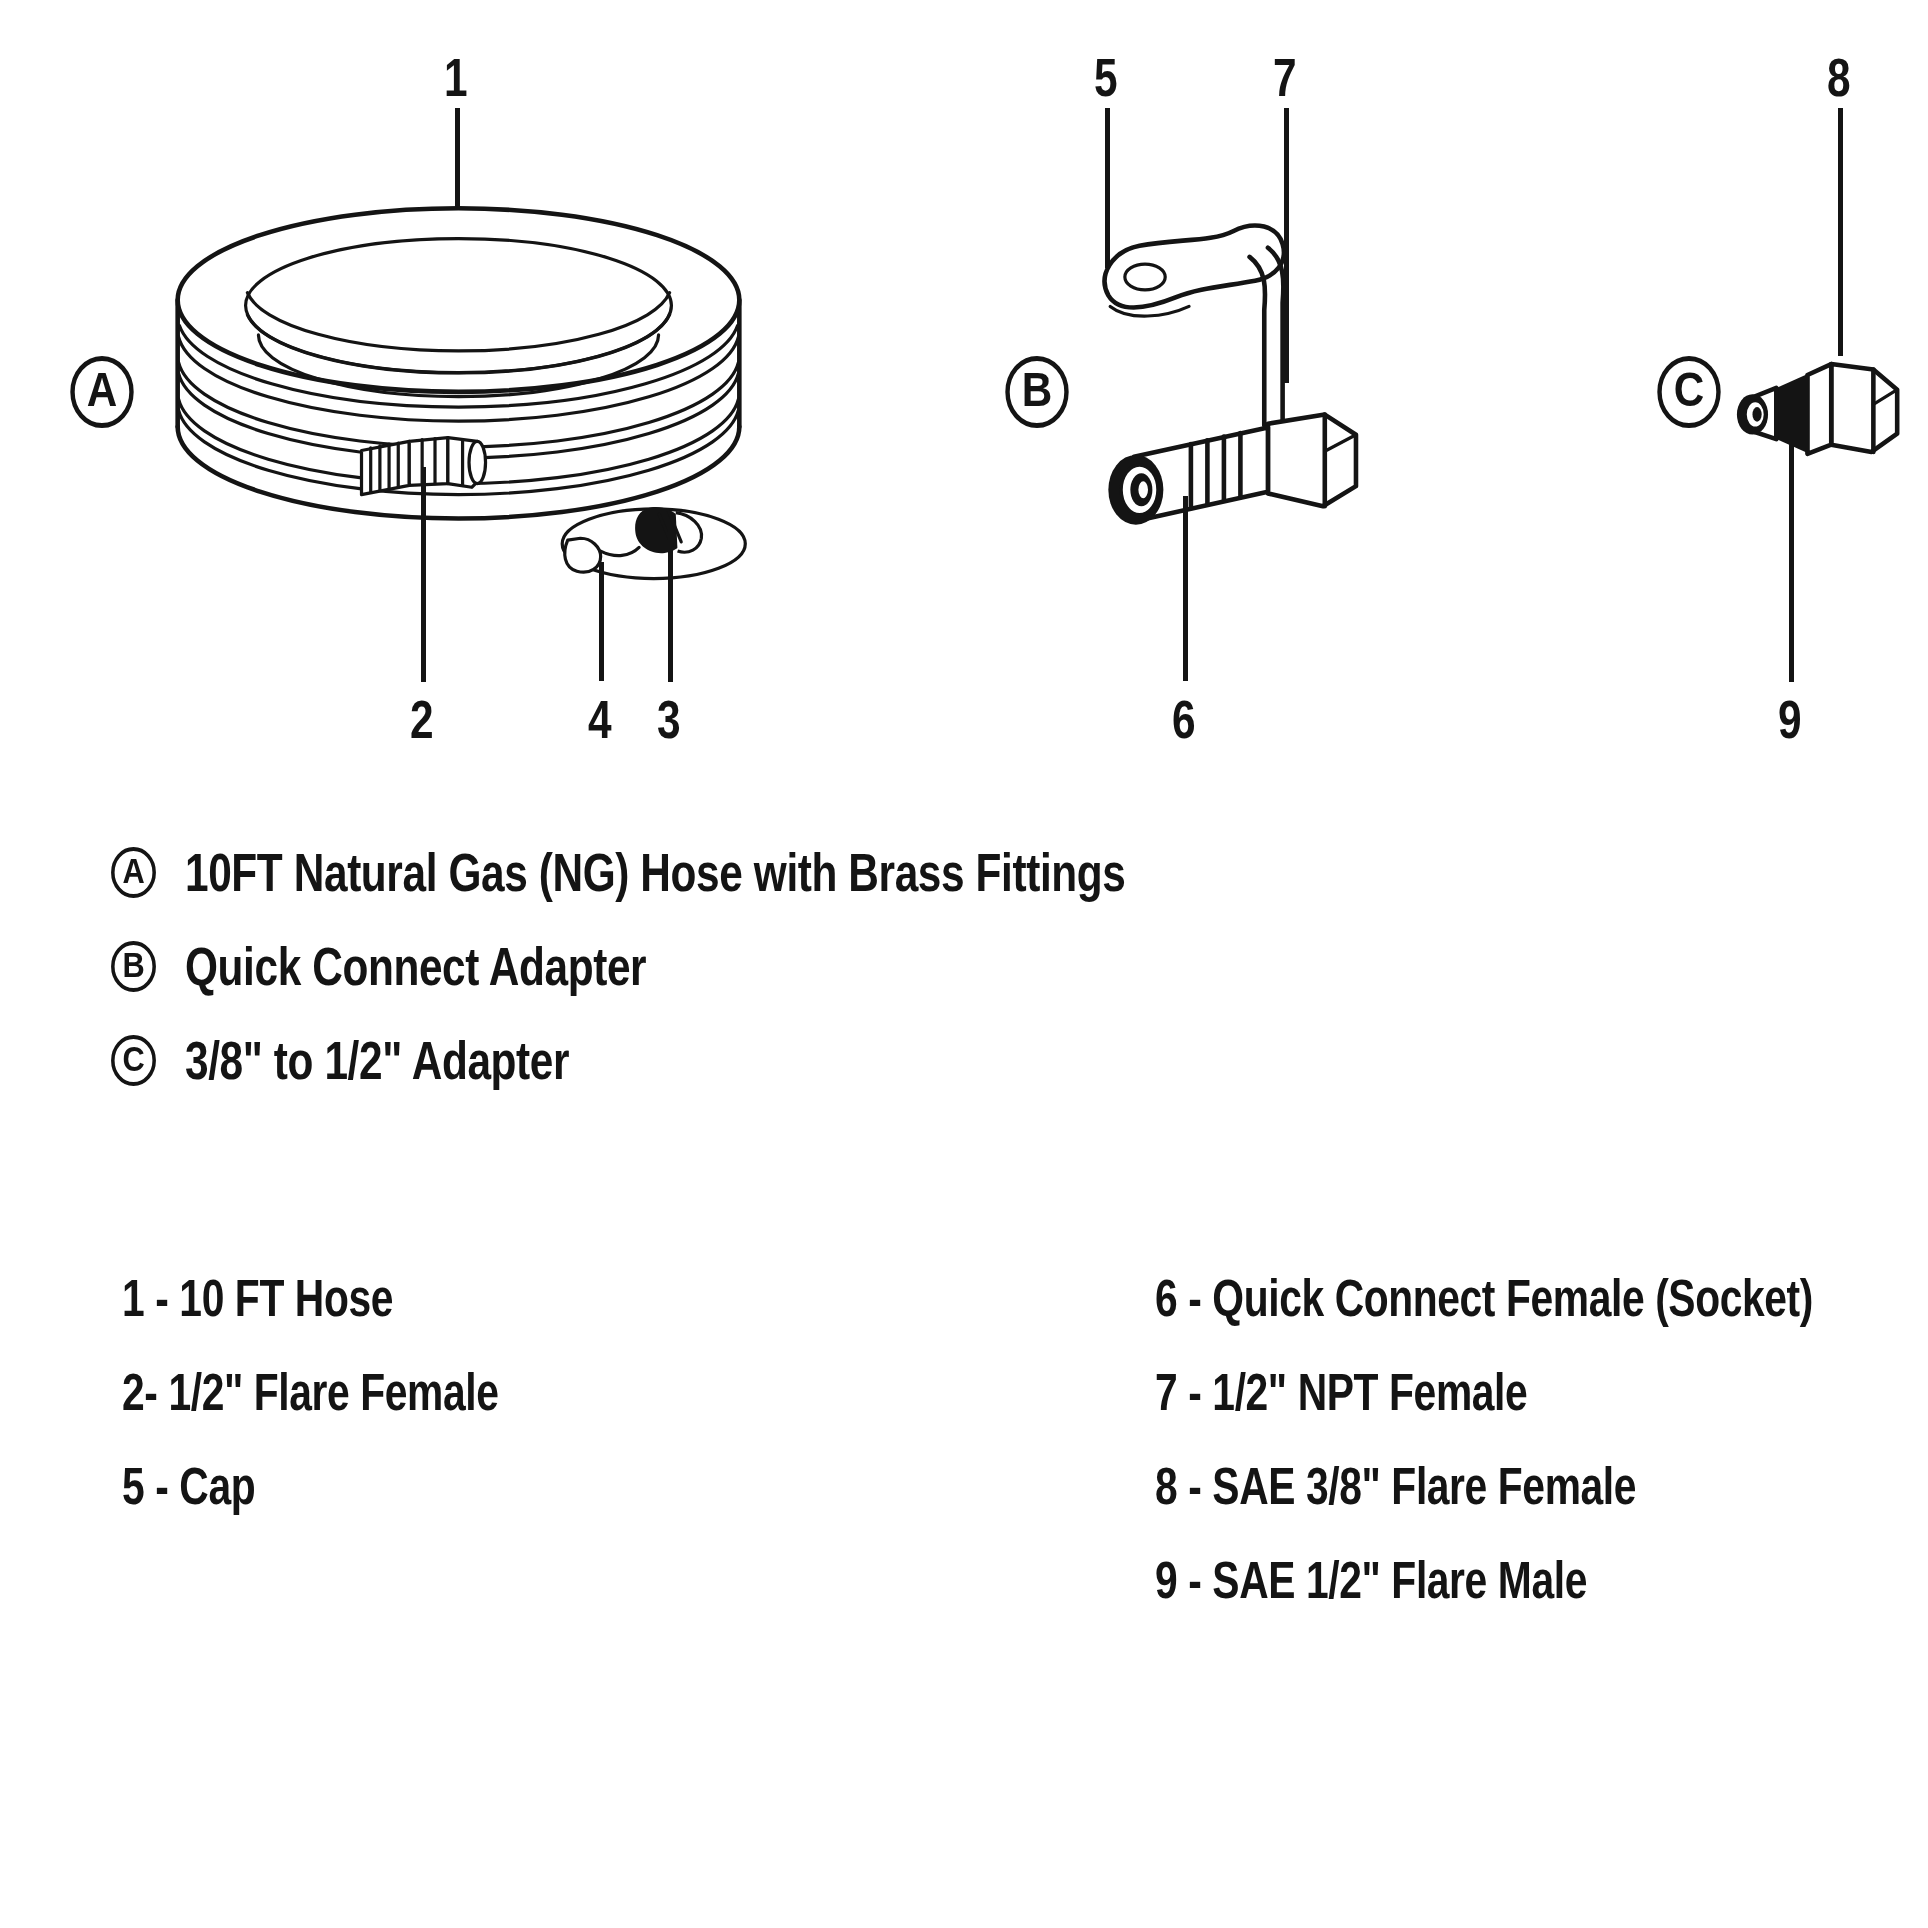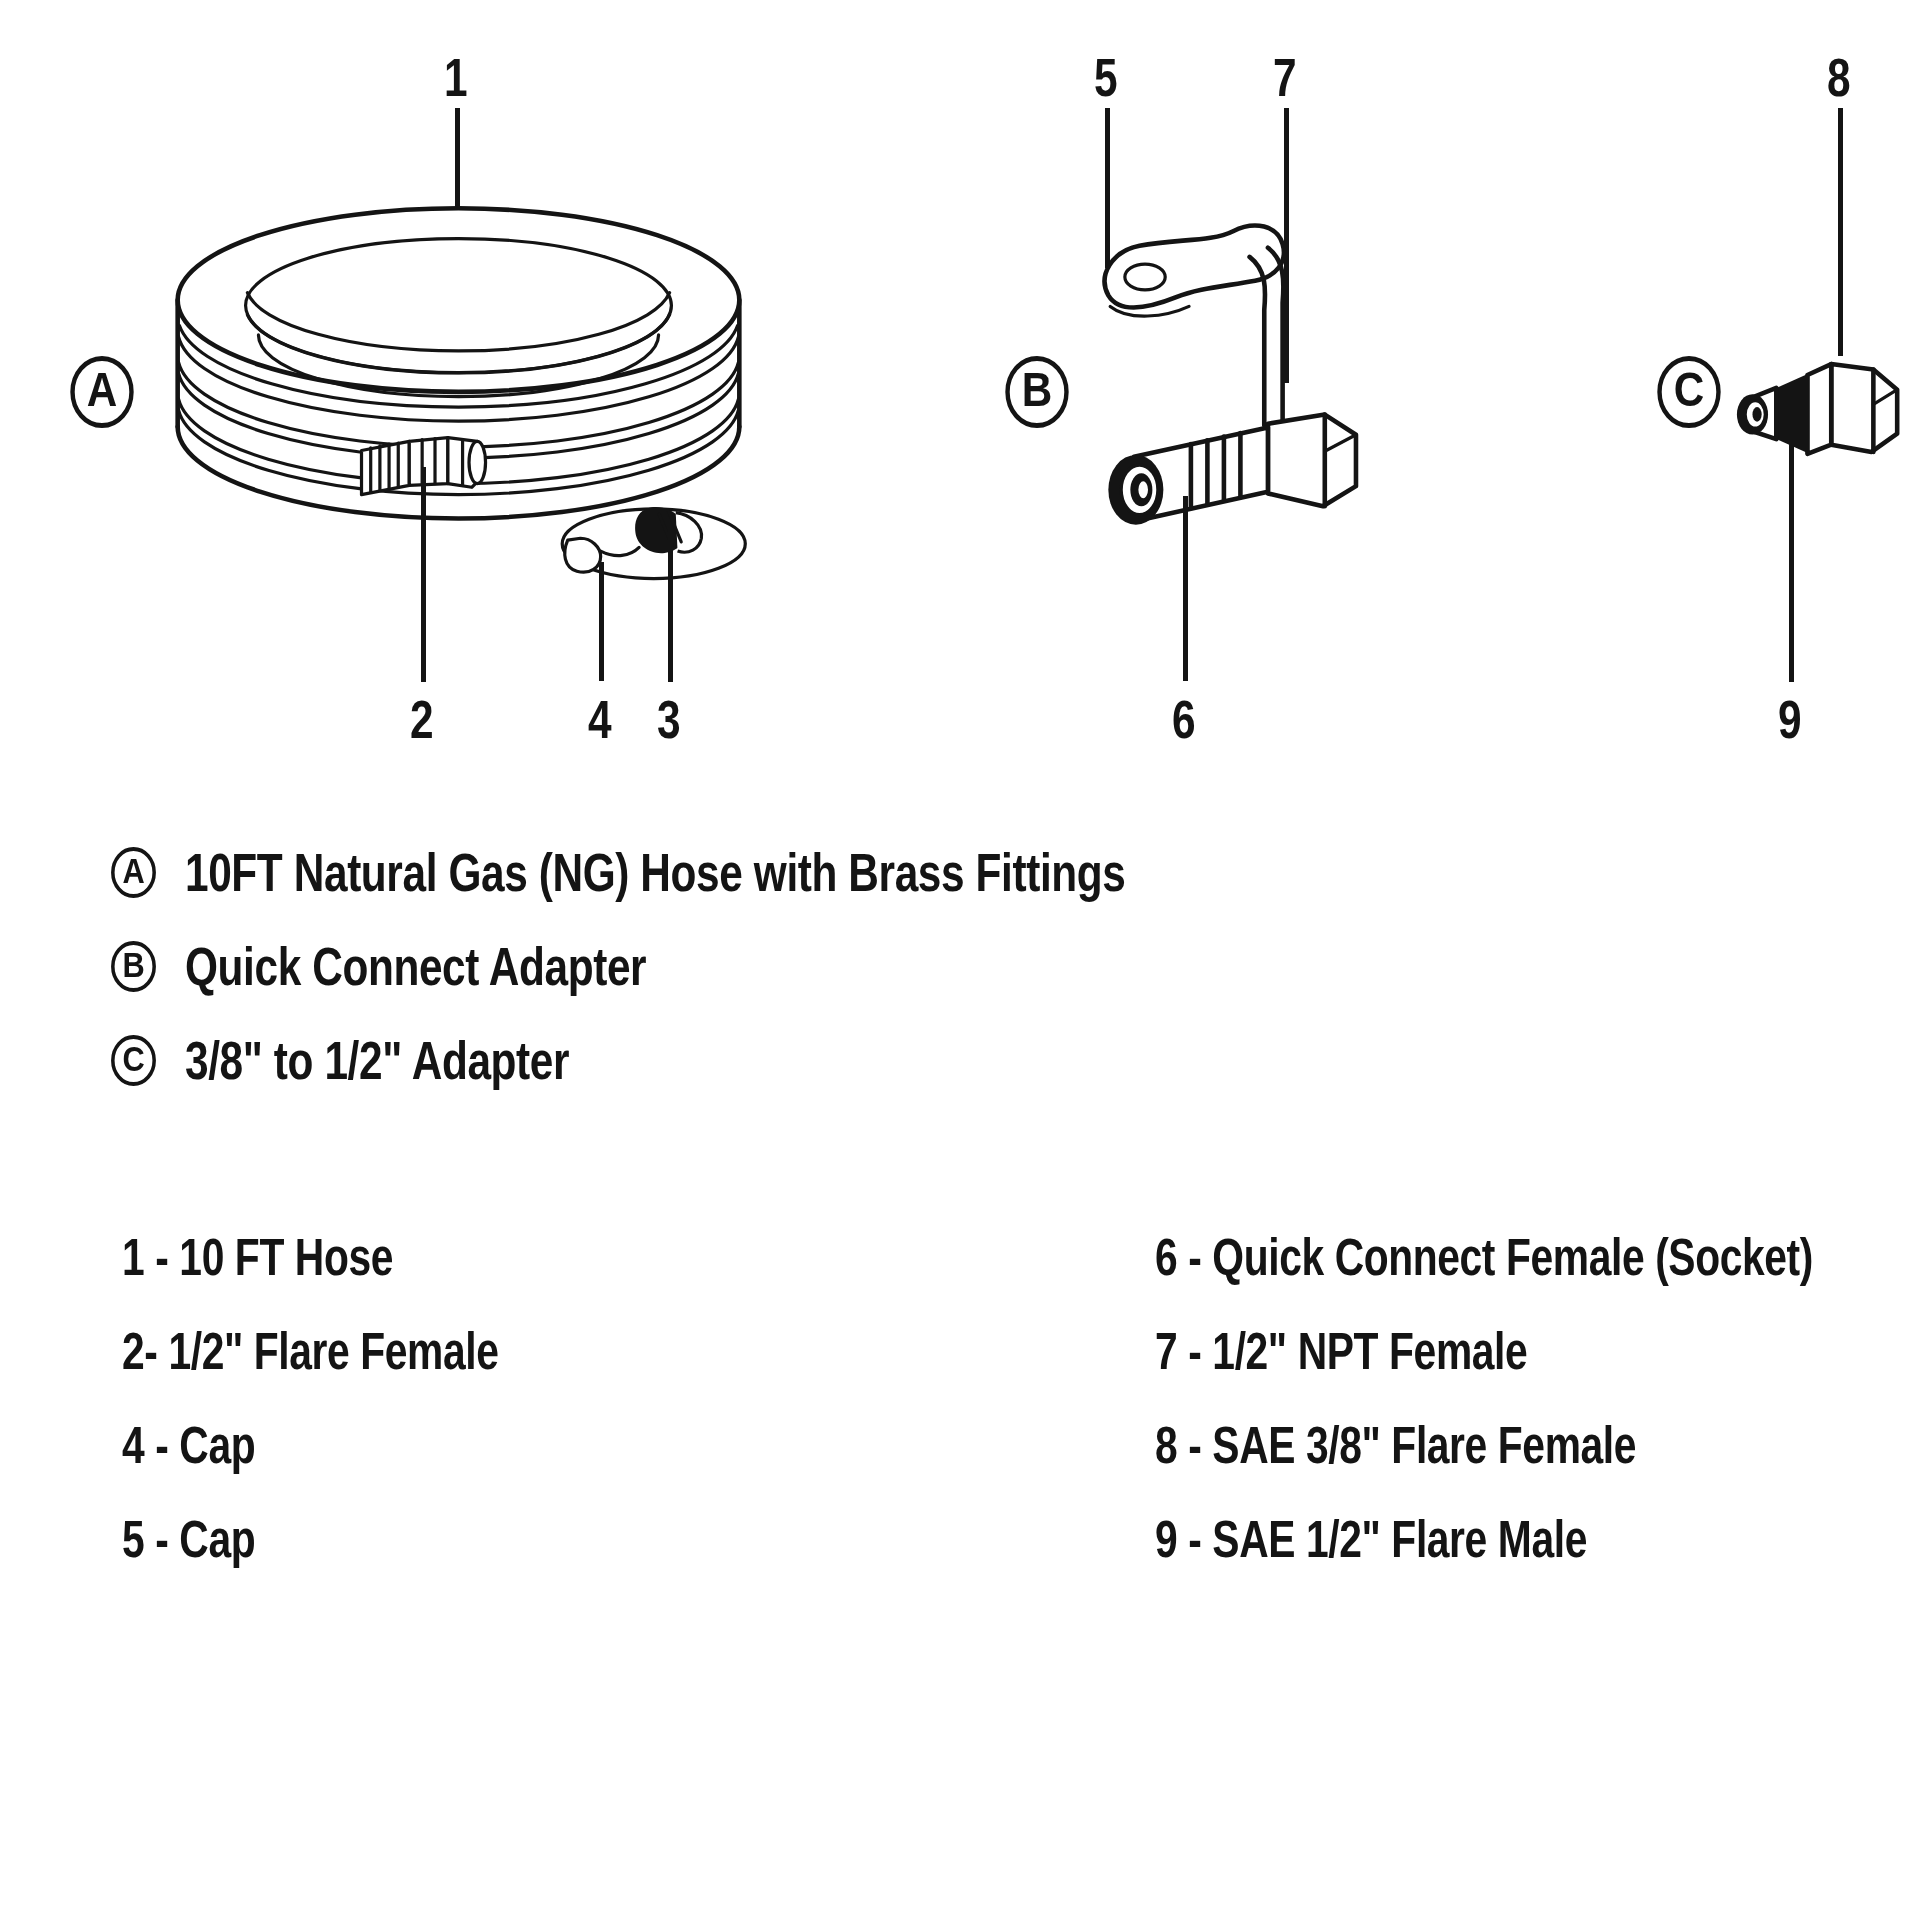--- a/index.html
+++ b/index.html
@@ -100,21 +100,21 @@
   }
 
   
   #parts-list { position: absolute; left: 0; top: 1231px; width: 1928px; }
   .parts-col { position: absolute; top: 0; }
   #parts-col-left  { left: 122px; }
   #parts-col-right { left: 1155px; }
   .part-row {
     height: 94px;
     display: flex;
-    align-items: flex-start;
+    align-items: flex-end;
   }
   .part-text {
     font-weight: bold;
     font-size: 51px;
     line-height: 53px;
     letter-spacing: -0.5px;
     transform: scaleX(0.80);
     transform-origin: left center;
     white-space: nowrap;
     color: #141414;
@@ -291,23 +291,20 @@
 <div id="parts-list">
 
   <div class="parts-col" id="parts-col-left">
     <div class="part-row">
       <div class="part-text">1 - 10 FT Hose</div>
     </div>
     <div class="part-row">
       <div class="part-text">2- 1/2" Flare Female</div>
     </div>
     <div class="part-row">
-      <div class="part-text">4 - Cap</div>
-    </div>
-    <div class="part-row">
       <div class="part-text">5 - Cap</div>
     </div>
   </div>
 
   <div class="parts-col" id="parts-col-right">
     <div class="part-row">
       <div class="part-text">6 - Quick Connect Female (Socket)</div>
     </div>
     <div class="part-row">
       <div class="part-text">7 - 1/2" NPT Female</div>

